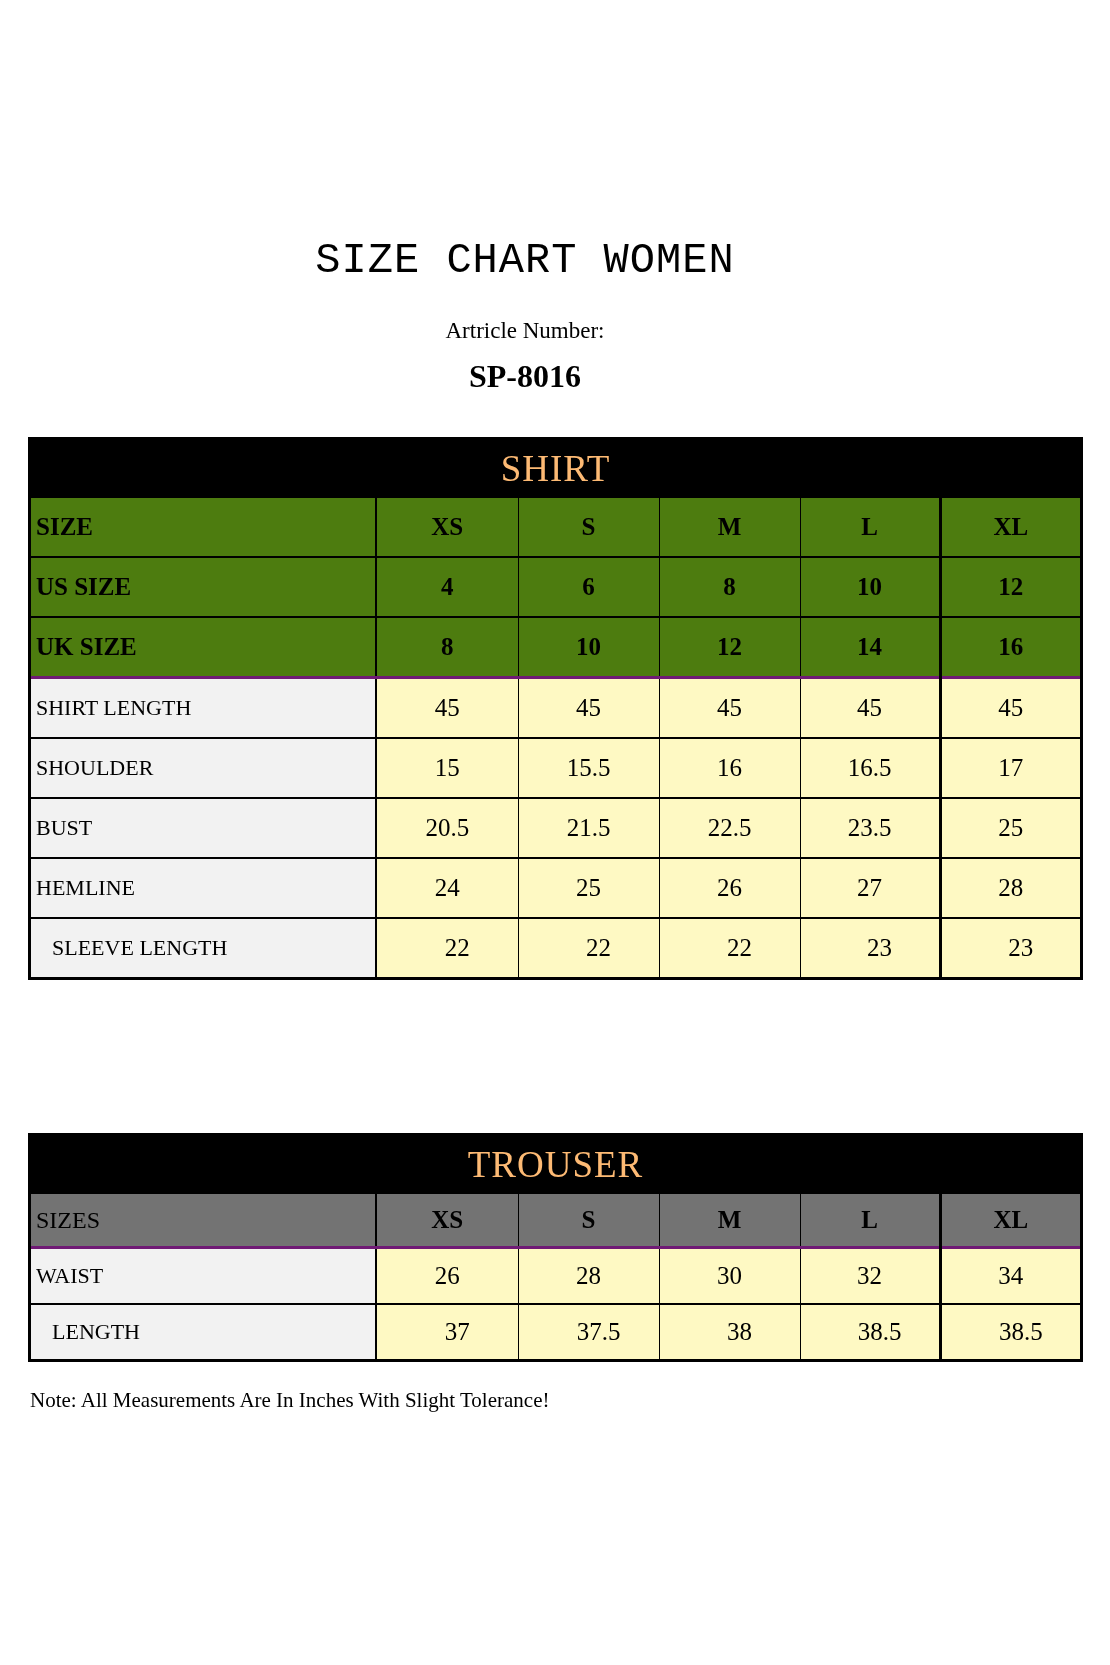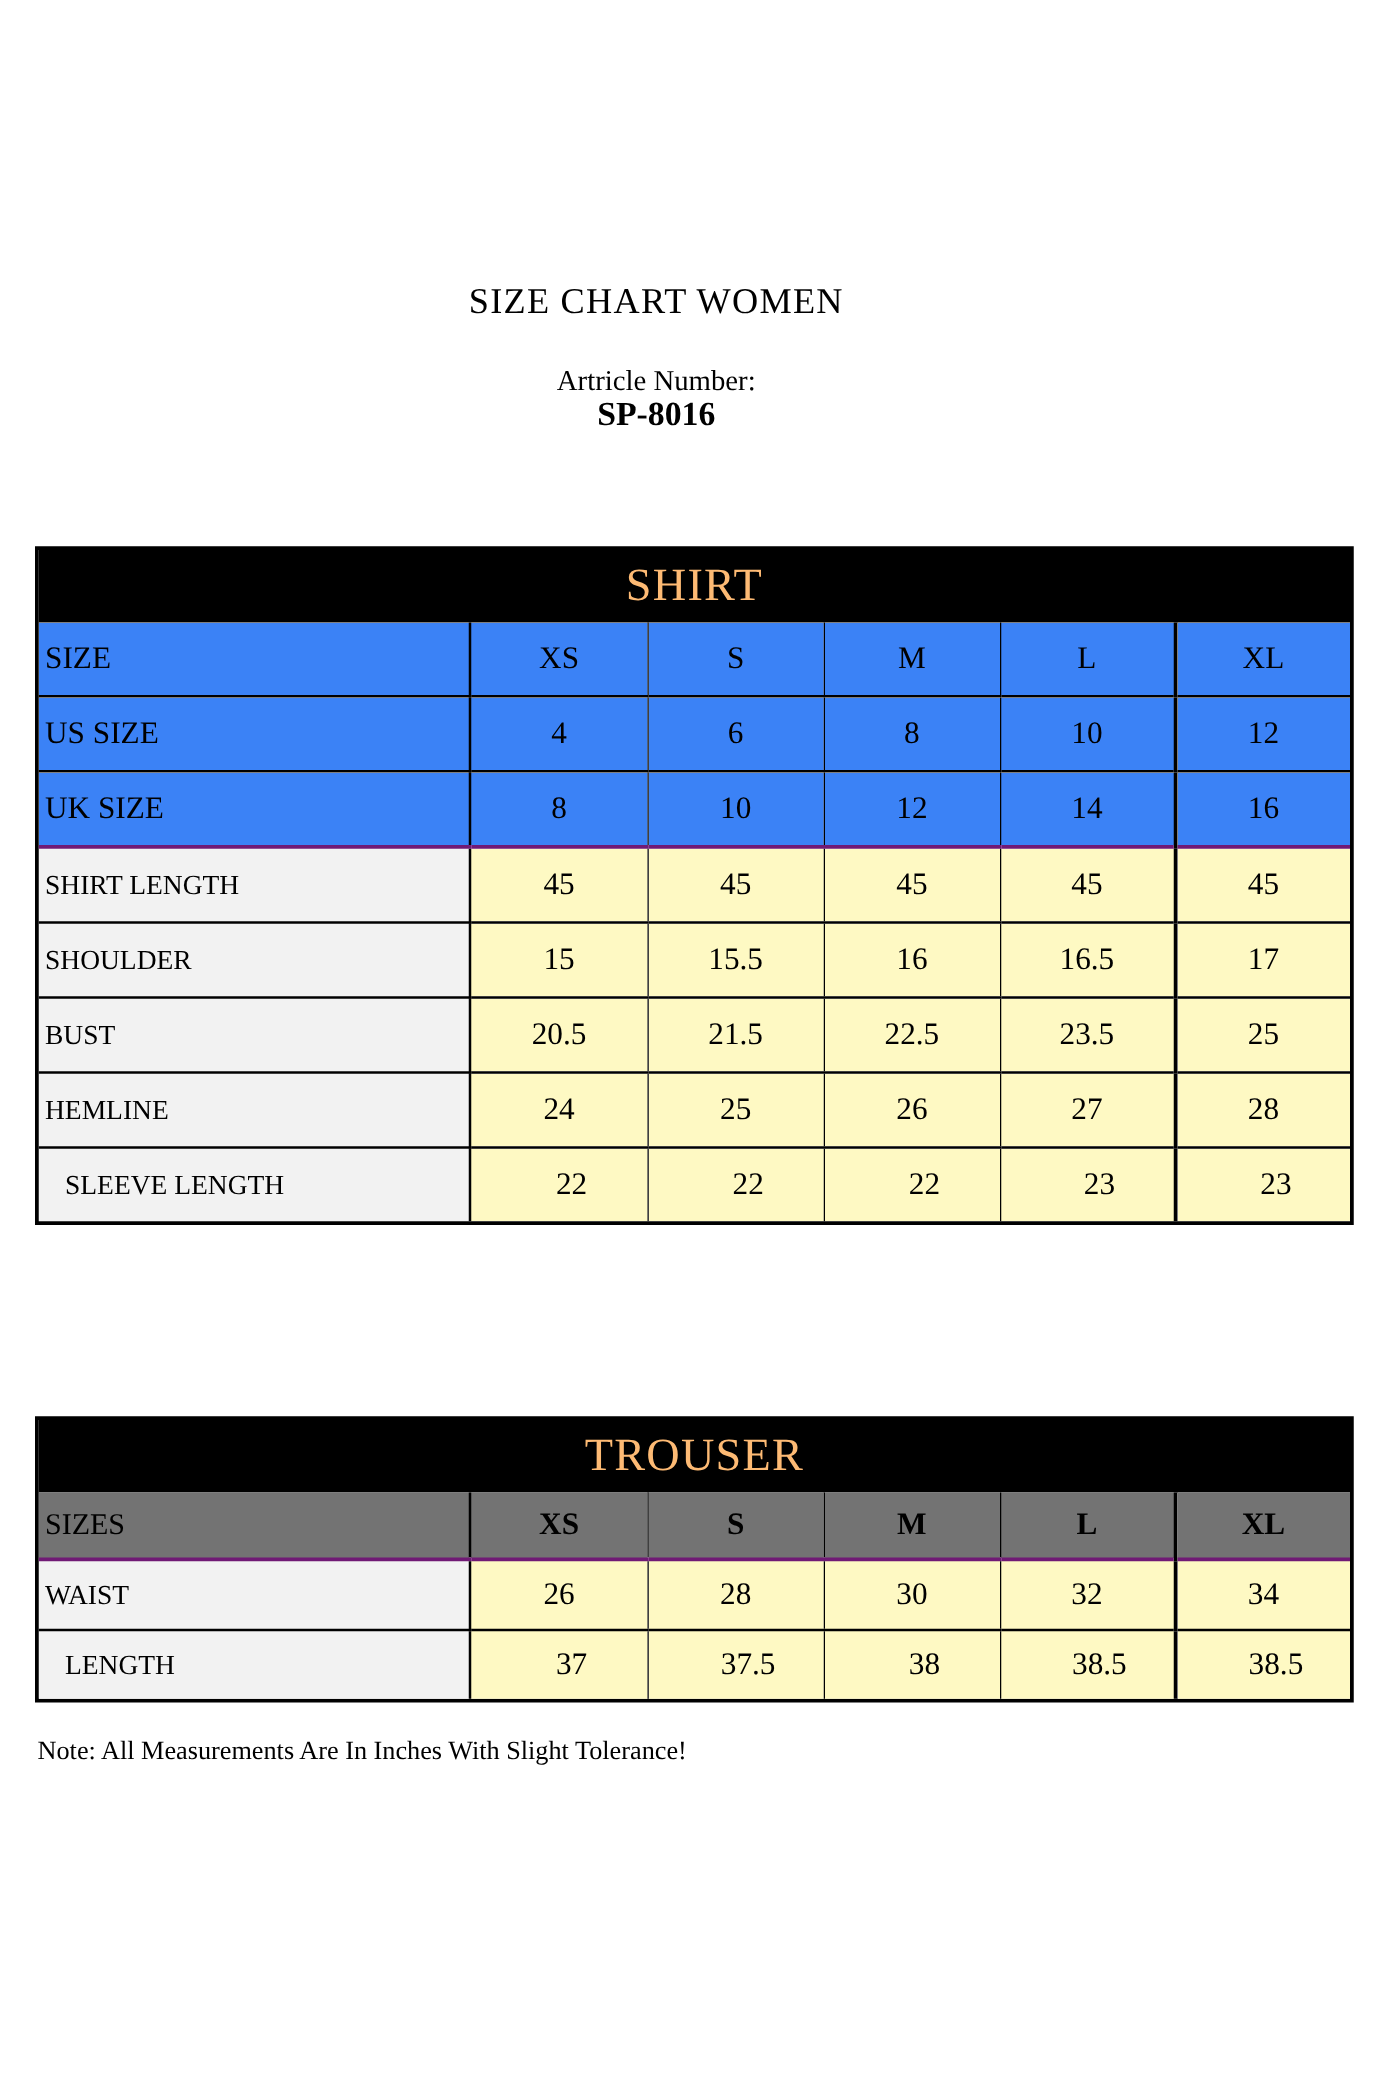--- a/index.html
+++ b/index.html
@@ -10,28 +10,28 @@
     color:#000;
     position:relative;
     overflow:hidden;
   }
   
   .heading{
     position:absolute;top:226px;left:0;width:1050px;
     text-align:center;
   }
   .page-title{
-    font-size:29px;font-weight:normal;letter-spacing:1px;
-    margin:0;line-height:1.1;
+    font-size:42px;font-weight:normal;letter-spacing:1px;
+    margin:12px;line-height:1.1;font-family:Liberation Mono, monospace;
   }
   .article-label{
     font-size:23px;margin-top:34px;line-height:1.1;
   }
   .article-number{
-    font-size:27px;font-weight:bold;margin-top:0;line-height:1.1;
+    font-size:32px;font-weight:bold;margin-top:16px;line-height:1.1;
   }
   
   .tbl-wrap{
     position:absolute;left:28px;width:1049px;
     border:3px solid #000;
     background:#fff;
   }
   .shirt-pos{top:437px;}
   .trouser-pos{top:1133px;}
   .band{
@@ -58,21 +58,21 @@
     text-align:left;padding-left:5px;
   }
   .val-cell{text-align:center;}
   .xl-cell{border-left-width:3px;border-right:none;}
   
   .shirt-pos td{height:56px;}
   
   .trouser-pos tbody.rows-mixed td{height:50px;}
   .trouser-pos tbody.rows-plain td{height:52px;}
   
-  tbody.rows-bold td{background:#3b82f6;font-weight:normal;font-size:25px;}
+  tbody.rows-bold td{background:#4d7c0f;font-weight:bold;font-size:25px;}
   tbody.rows-mixed td{background:#737373;}
   tbody.rows-mixed .label-cell{font-weight:normal;font-size:24px;}
   tbody.rows-mixed .val-cell{font-weight:bold;font-size:25px;}
   tbody.rows-plain .label-cell{background:#f2f2f2;font-weight:normal;font-size:22px;}
   tbody.rows-plain .val-cell{background:#fef9c3;font-weight:normal;font-size:25px;}
   
   tbody.rows-plain tr:first-child td{border-top:3px solid #701a75;}
   
   .note{
     position:absolute;top:1388px;left:30px;

